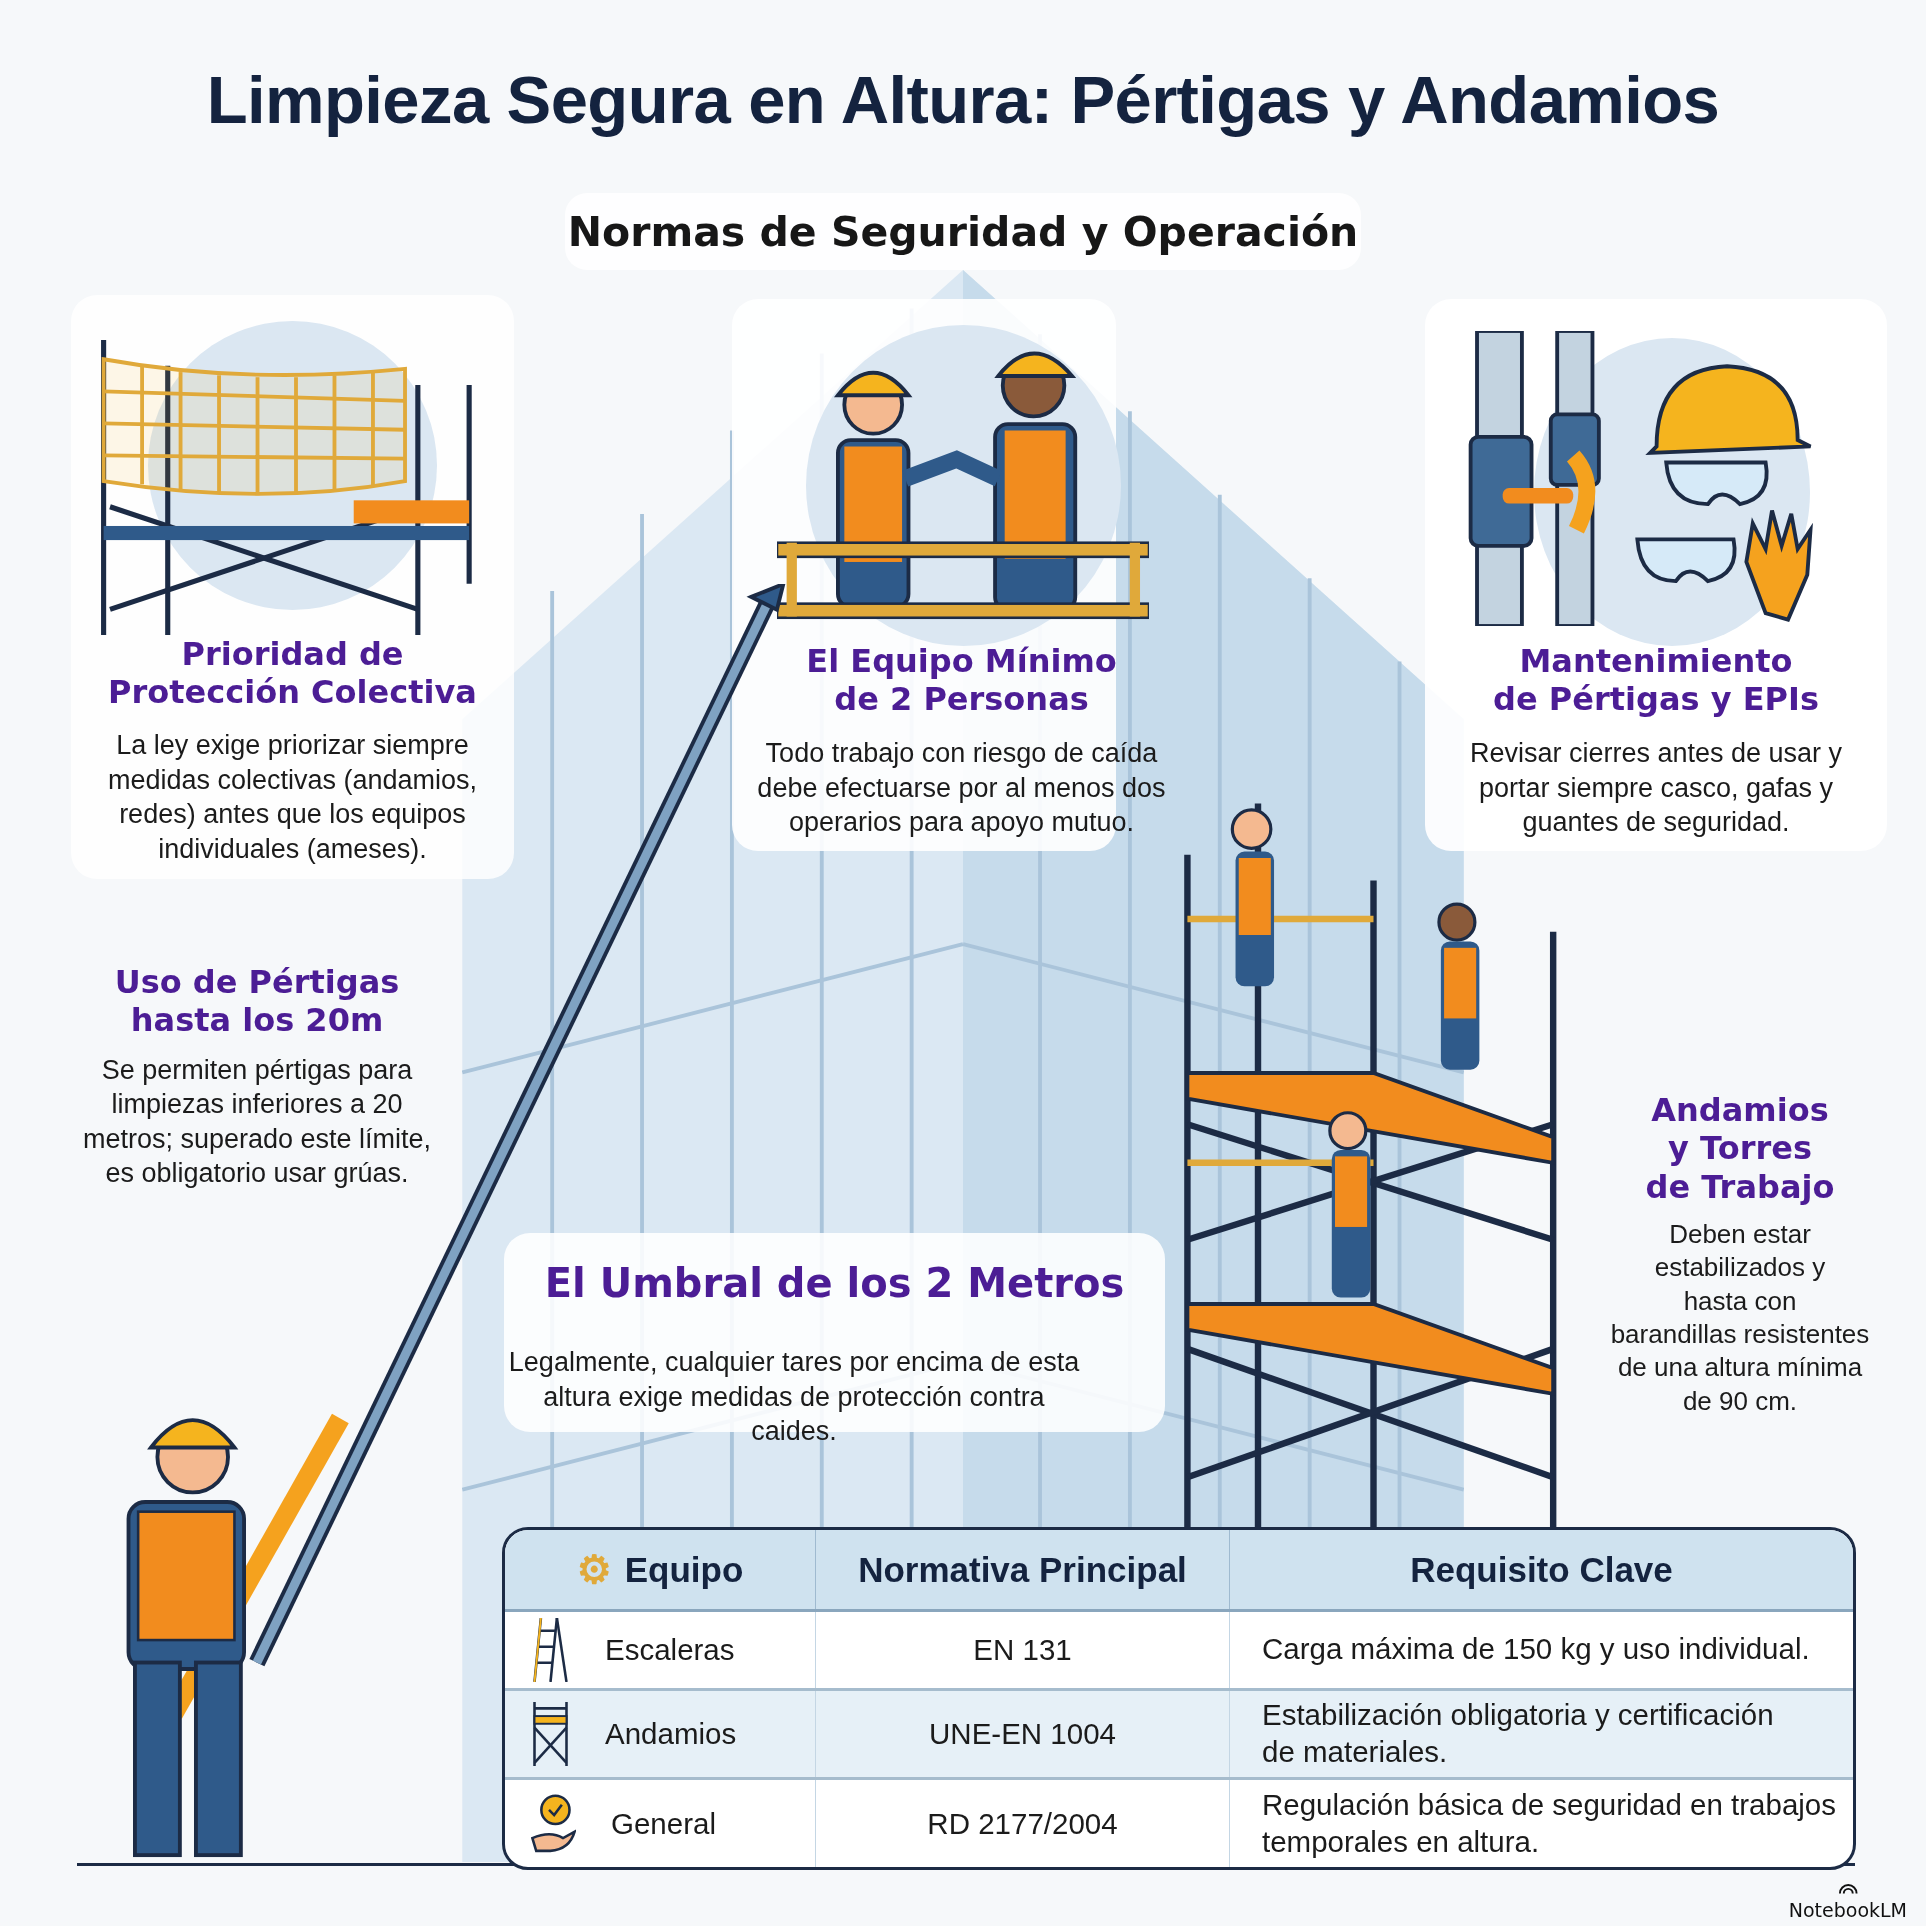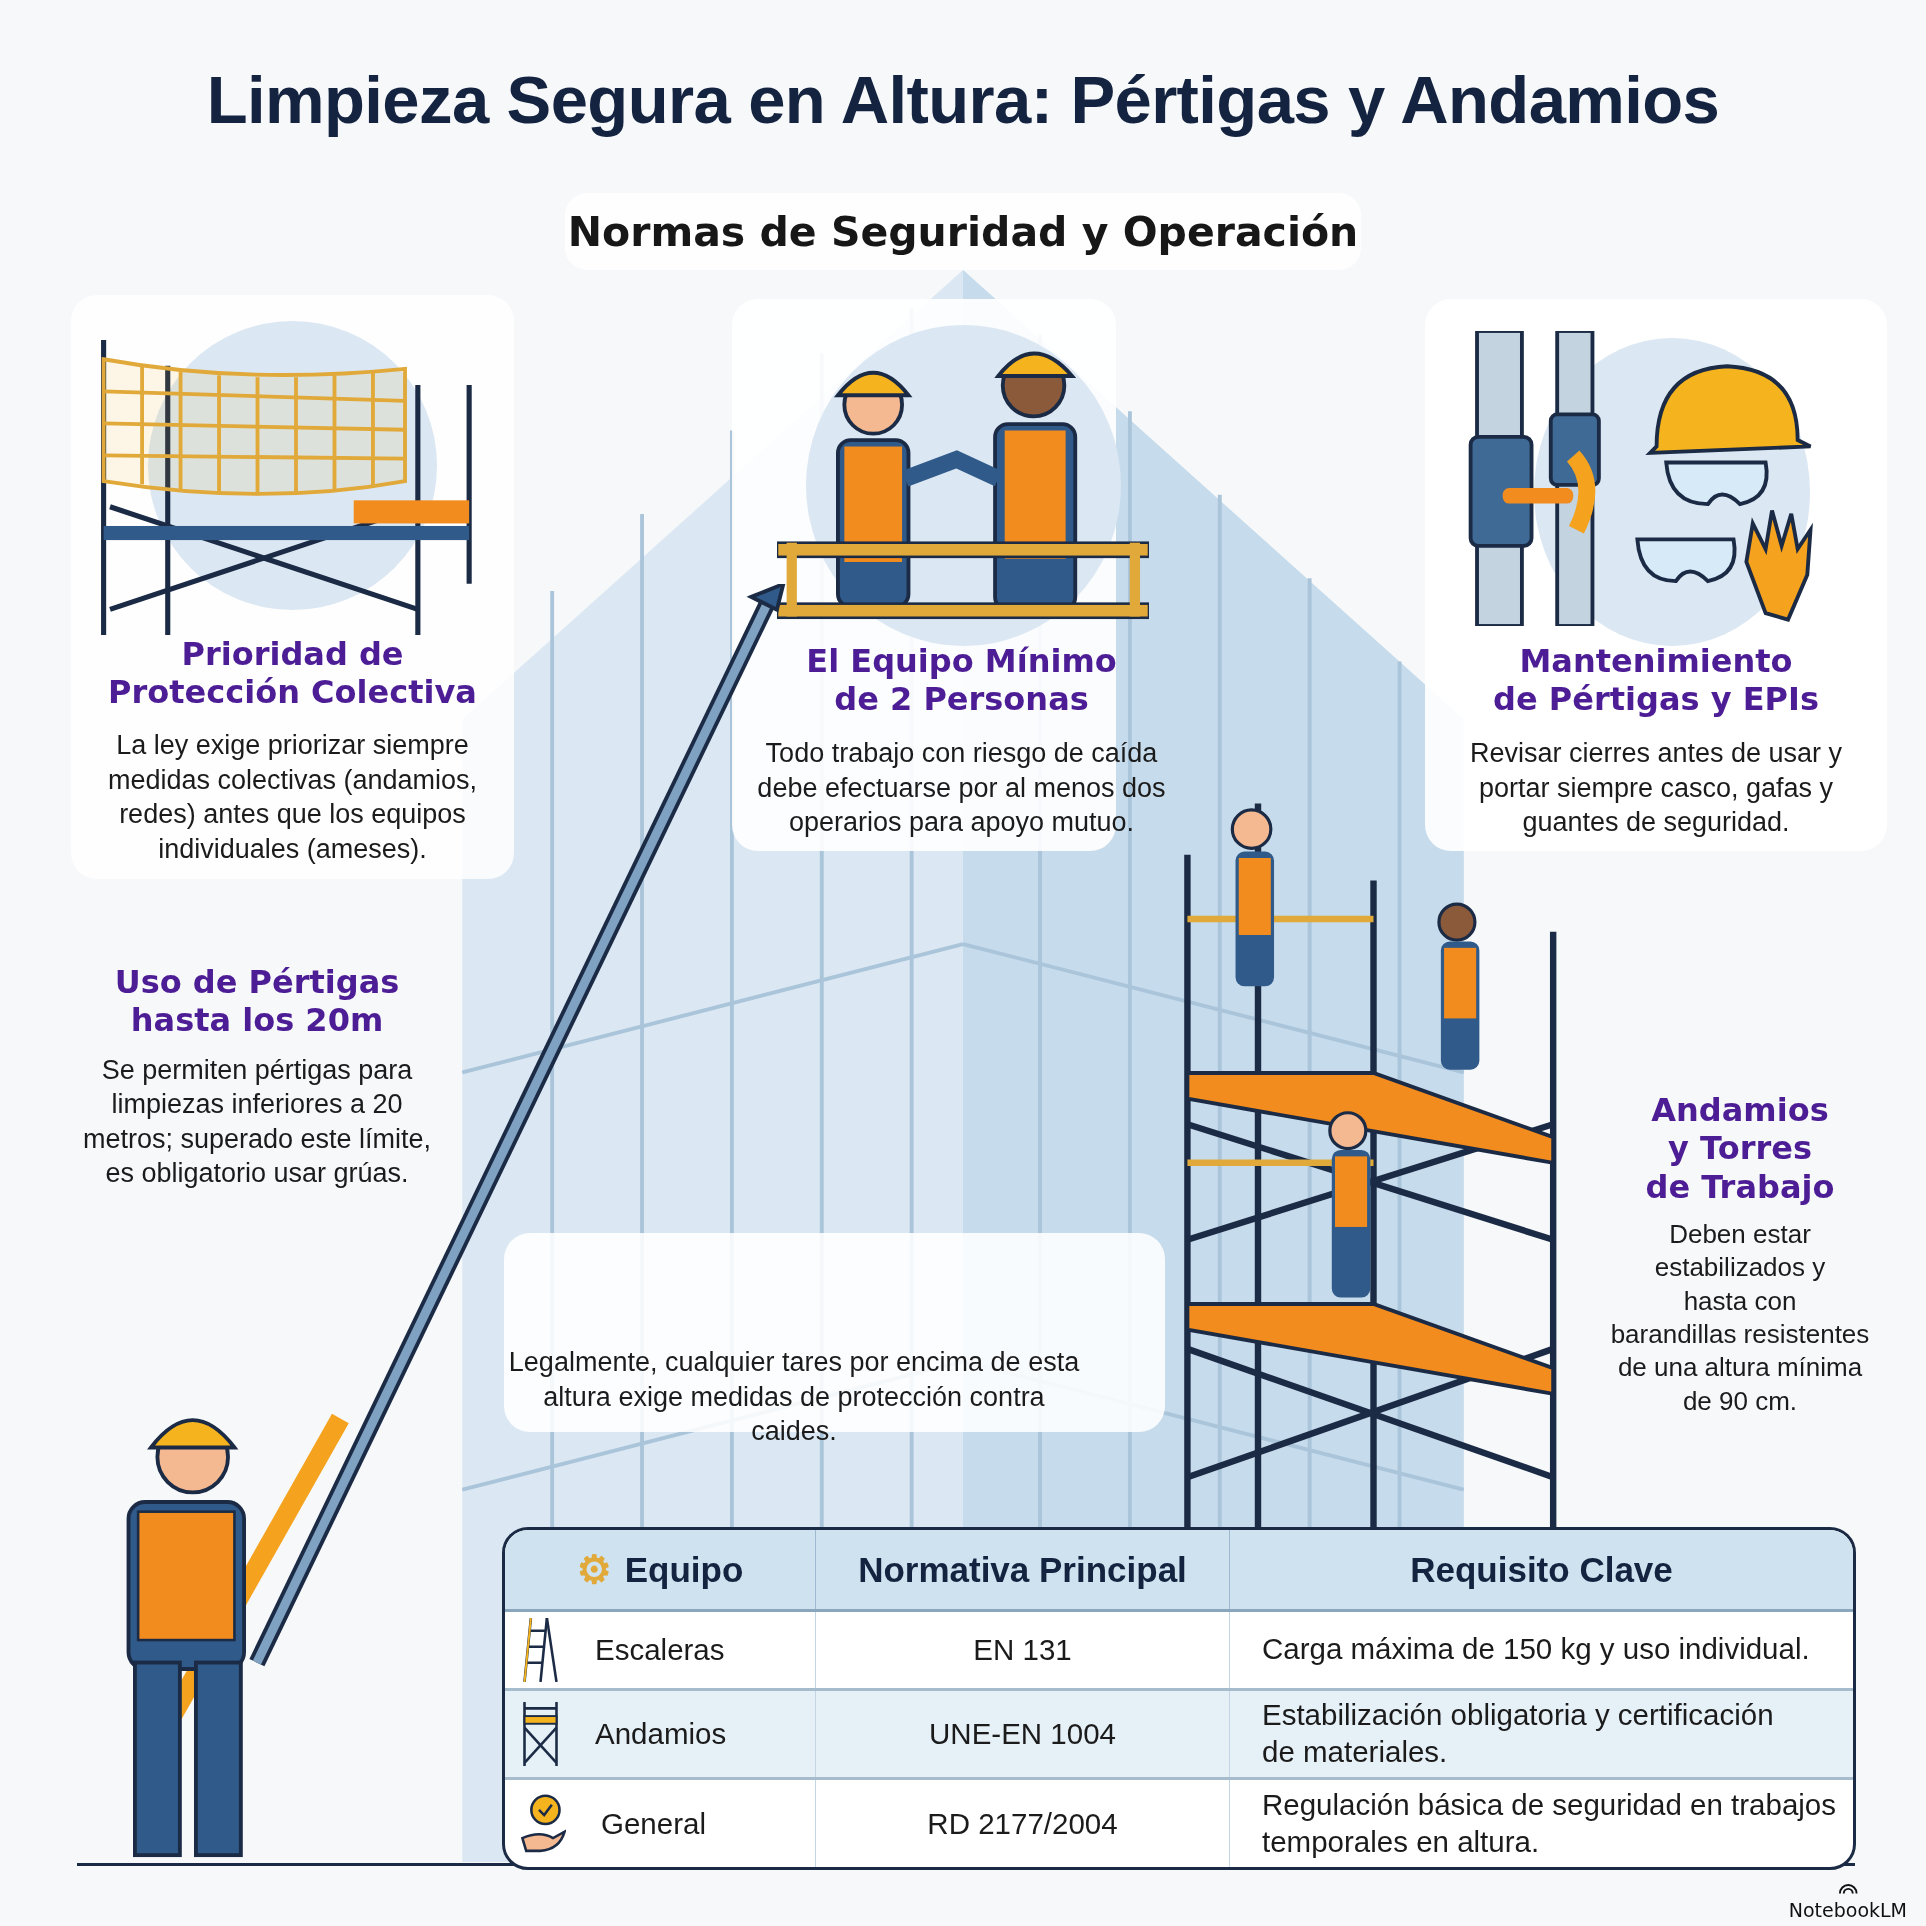--- a/index.html
+++ b/index.html
@@ -11,21 +11,21 @@
   .building { left:462px; top:270px; width:1002px; height:1592px; }
   .panel { background:rgba(255,255,255,0.9); border-radius:26px; }
   .card-title { font-family:"DejaVu Sans", sans-serif; font-weight:bold; color:#4c1d95; text-align:center; line-height:1.2; }
   .card-text { font-family:"Liberation Sans", sans-serif; color:#1b1b1b; text-align:center; line-height:1.28; }
   .circle { border-radius:50%; background:#dbe7f2; }
   table.norm { border-collapse:collapse; width:100%; height:100%; font-family:"Liberation Sans", sans-serif; }
   .table-wrap { left:502px; top:1527px; width:1348px; height:337px; border:3.2px solid #1c2b45; border-radius:26px; overflow:hidden; background:#fff; }
   .norm th { background:#cfe2ef; font-size:35px; font-weight:bold; color:#14233f; height:77px; border-right:1.9px solid #9fbad0; border-bottom:3.9px solid #8aa6bd; }
   .norm td { font-size:29.5px; color:#1b1b1b; border-right:1.9px solid #c4d6e4; border-bottom:3.2px solid #a6bccd; }
   .norm tr.alt td { background:#e6f0f7; }
-  .norm td.eq { padding-left:16px; }
+  .norm td.eq { padding-left:26px; }
   .norm td.req { padding-left:32px; line-height:1.25; }
   .eq-cell { display:flex; align-items:center; gap:35px; }
   .footer-brand { right:19px; bottom:5.1px; font-family:"DejaVu Sans", sans-serif; font-size:19px; color:#111; display:flex; align-items:center; gap:5.1px;flex-direction:column; }
 </style>
 </head>
 <body>
 
 <svg class="abs building" viewBox="0 0 1560 2480" width="1002" height="1592">
   <polygon points="780,0 1560,700 1560,2480 0,2480 0,700" fill="#dbe8f3"></polygon>
   <polygon points="780,0 1560,700 1560,2480 780,2480" fill="#c6dbeb"></polygon>
@@ -209,20 +209,21 @@
     <div>Deben estar</div>
     <div>estabilizados y</div>
     <div>hasta con</div>
     <div>barandillas resistentes</div>
     <div>de una altura mínima</div>
     <div>de 90 cm.</div>
   </div>
 </div>
 
 <div class="abs panel" style="left:504px; top:1233px; width:661px; height:199px; background:rgba(255,255,255,0.88);">
+  <div class="abs card-title" style="left:0; top:26px; width:661px; font-size:40px;">El Umbral de los 2 Metros</div>
   <div class="abs card-text" style="left:0; top:112px; width:580px; font-size:27px;">
     <div>Legalmente, cualquier tares por encima de esta</div>
     <div>altura exige medidas de protección contra caides.</div>
   </div>
 </div>
 
 <div class="abs" style="left:77px; top:1863px; width:1778px; height:3.2px; background:#1c2b45;"></div>
 
 <div class="abs table-wrap">
   <table class="norm">

